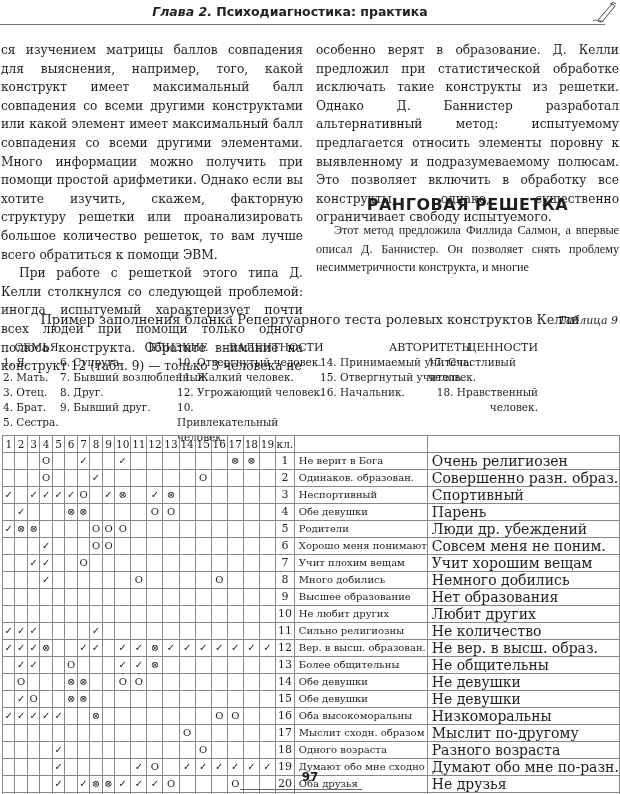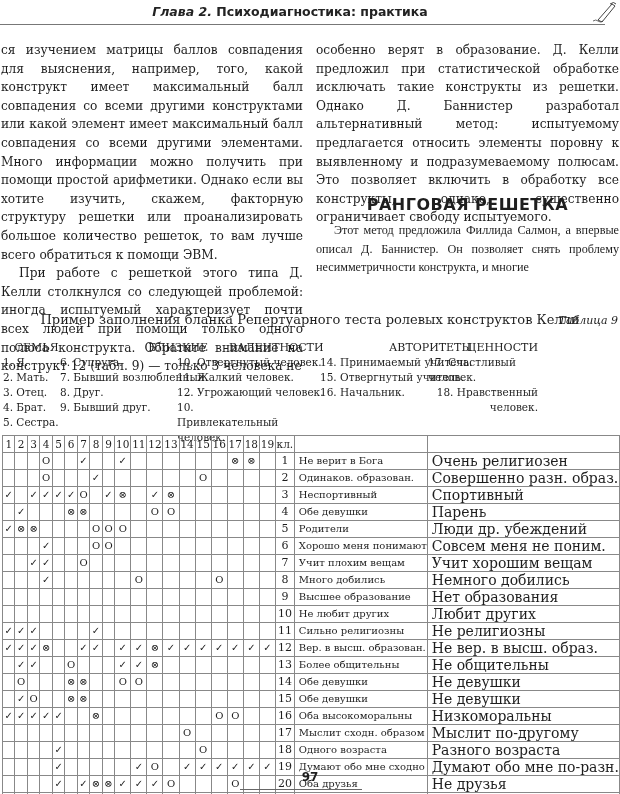--- a/index.html
+++ b/index.html
@@ -381,21 +381,21 @@
         <td class="c"><span class="mark"></span></td>
         <td class="c"><span class="mark"></span></td>
         <td class="c"><span class="mark"></span></td>
         <td class="c"><span class="mark"></span></td>
         <td class="c"><span class="mark"></span></td>
         <td class="c"><span class="mark"></span></td>
         <td class="c"><span class="mark"></span></td>
         <td class="c"><span class="mark"></span></td>
         <td class="k">11</td>
         <td class="p1">Сильно религиозны</td>
-        <td class="p2">Не религиозны</td>
+        <td class="p2">Не количество</td>
       </tr>
       <tr>
         <td class="c"><span class="mark">✓</span></td>
         <td class="c"><span class="mark">✓</span></td>
         <td class="c"><span class="mark">✓</span></td>
         <td class="c"><span class="mark">⊗</span></td>
         <td class="c"><span class="mark"></span></td>
         <td class="c"><span class="mark"></span></td>
         <td class="c"><span class="mark">✓</span></td>
         <td class="c"><span class="mark">✓</span></td>

